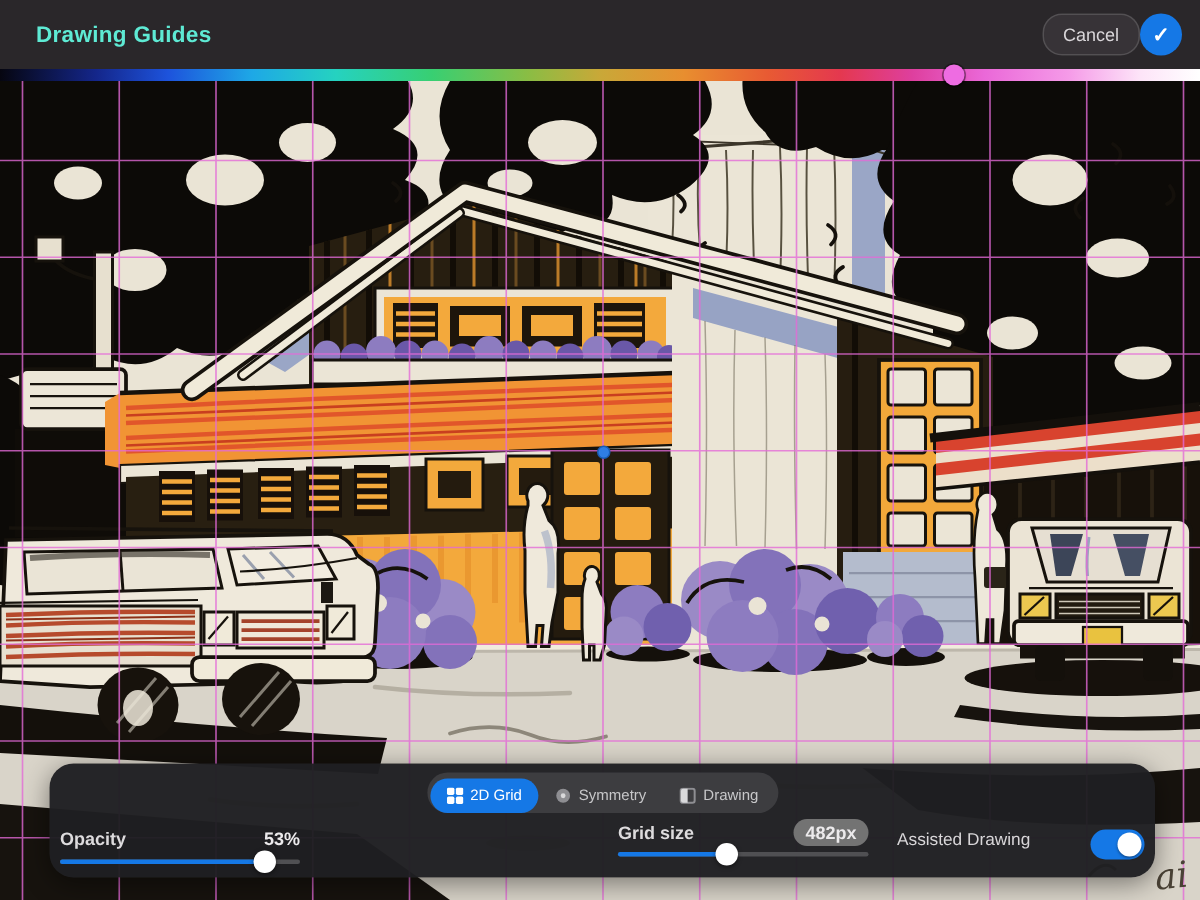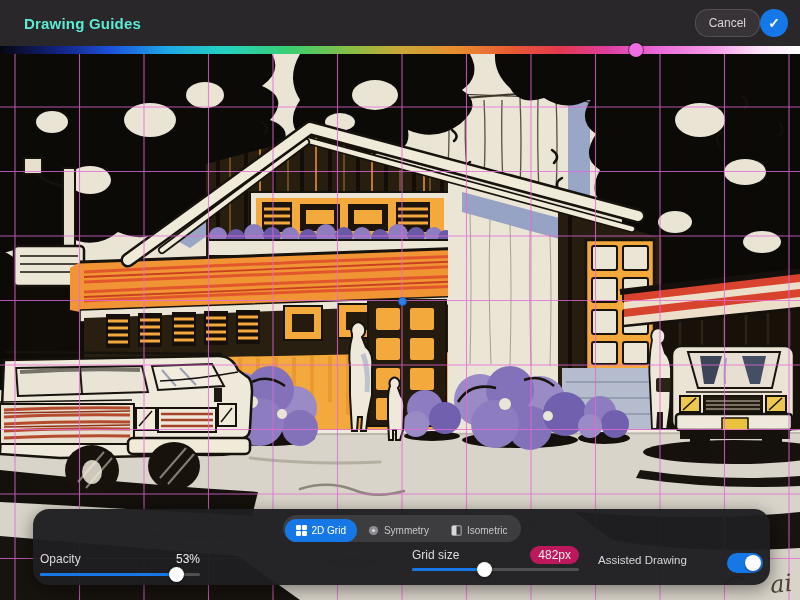--- a/index.html
+++ b/index.html
@@ -29,25 +29,25 @@
       border:1.5px solid #195cb4;z-index:12;box-sizing:border-box;}
   
   #panel{position:absolute;left:33px;top:509px;width:737px;height:76px;background:rgba(31,31,34,0.97);
       border-radius:16px;z-index:30;box-shadow:0 4px 18px rgba(0,0,0,.45);}
   #seg{position:absolute;left:50%;transform:translateX(-50%);top:6px;height:27px;background:#3d3d40;
       border-radius:14px;display:flex;align-items:flex-end;padding:0 2px;}
   .seg-item{display:flex;align-items:center;gap:5px;height:23px;padding:0 11px;border-radius:12px;
       color:#c7c7c9;font-size:10px;cursor:pointer;white-space:nowrap;}
   .seg-item.selected{background:#1578e6;color:#fff;}
   .seg-icon{width:11px;height:11px;display:inline-block;flex:0 0 auto;}
-  .slider-group{position:absolute;top:42px;}
+  .slider-group{position:absolute;top:42px;font-weight:bold;}
   .slider-head{display:flex;justify-content:space-between;align-items:center;height:16px;}
   .slider-label{color:#dddbdd;font-size:12px;}
   .slider-value{color:#eceaec;font-size:12px;}
-  .value-pill{background:#be185d;border-radius:9px;padding:2px 8px;}
+  .value-pill{background:#737373;border-radius:9px;padding:2px 8px;}
   .slider-track{position:relative;margin-top:6px;height:3px;border-radius:2px;background:#505053;cursor:pointer;}
   .slider-fill{position:absolute;left:0;top:0;height:3px;border-radius:2px;background:#1578e6;}
   .slider-thumb{position:absolute;top:-6px;width:15px;height:15px;border-radius:50%;background:#fff;
       box-shadow:0 1px 3px rgba(0,0,0,.5);margin-left:-7px;cursor:grab;}
   #assisted{position:absolute;left:565px;top:45px;display:flex;align-items:center;text-align:right;}
   #assisted-label{color:#d8d6d8;font-size:11.5px;}
   #toggle{position:absolute;left:694px;top:44px;width:36px;height:20px;border-radius:10px;background:#39393c;cursor:pointer;}
   #toggle.on{background:#1578e6;}
   #toggle .knob{position:absolute;top:2px;left:2px;width:16px;height:16px;border-radius:50%;background:#fff;
       box-shadow:0 1px 2px rgba(0,0,0,.4);transition:left .1s;}
@@ -588,21 +588,21 @@
         </span>
         <span>Symmetry</span>
       </div>
       <div class="seg-item">
         <span class="seg-icon">
           <svg viewBox="0 0 11 11" width="11" height="11">
               <rect x="0.8" y="0.8" width="9.4" height="9.4" rx="1.5" fill="none" stroke="#8e8e92" stroke-width="1.4"></rect>
               <path d="M1,2.3 q0,-1.5 1.5,-1.5 l3,0 0,9.4 -3,0 q-1.5,0 -1.5,-1.5 Z" fill="#d9d9db"></path>
             </svg>
         </span>
-        <span>Isometric</span>
+        <span>Drawing</span>
       </div>
     </div>
 
     <div class="slider-group" style="left:7px;width:160px;">
       <div class="slider-head">
         <span class="slider-label">Opacity</span>
         <span class="slider-value">53%</span>
       </div>
       <div class="slider-track">
         <div class="slider-fill" style="width: 85%;"></div>

